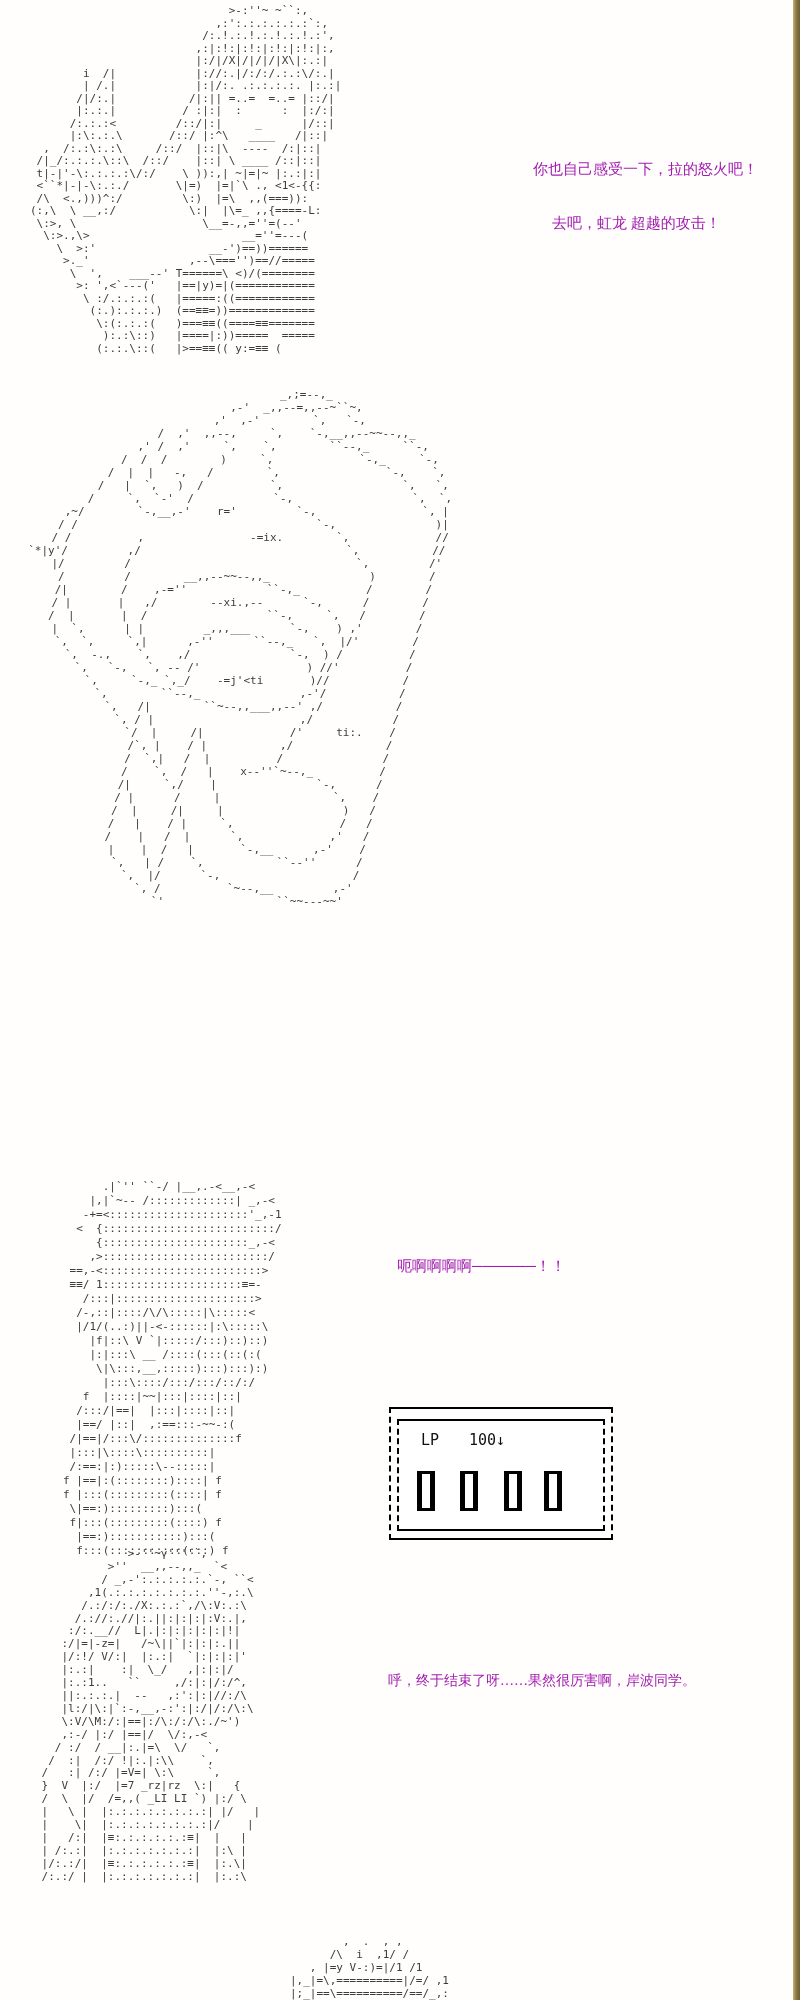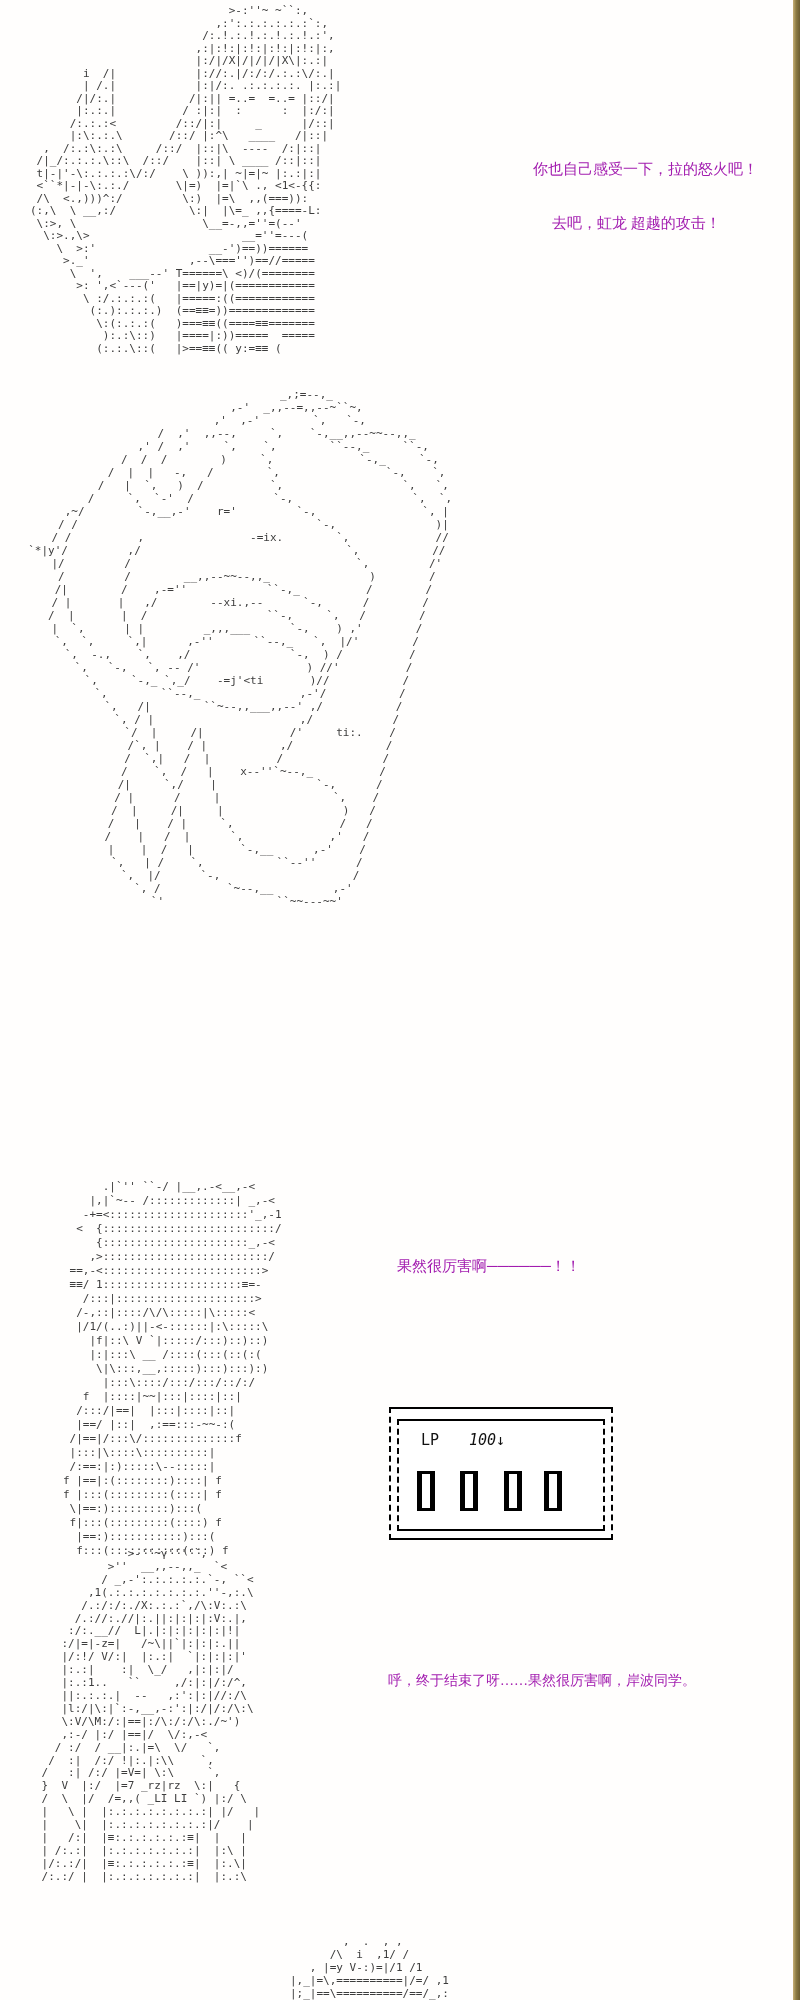--- a/index.html
+++ b/index.html
@@ -17,21 +17,21 @@
   
   #lp-outer{position:absolute;left:389px;top:1407px;width:220px;height:129px;
             border-top:2px solid #000;border-bottom:2px solid #000;
             border-left:2px dashed #000;border-right:2px dashed #000;background:#fff;}
   #lp-inner{position:absolute;left:6px;top:10px;right:6px;bottom:7px;
             border-top:2px solid #000;border-bottom:2px solid #000;
             border-left:2px dashed #000;border-right:2px dashed #000;}
   #lp-label{position:absolute;left:22px;top:10px;font-size:15px;color:#111;
             font-family:"DejaVu Sans Mono",monospace;}
   #lp-value{position:absolute;left:70px;top:10px;font-size:15px;color:#111;
-            font-family:"DejaVu Sans Mono",monospace;font-style:italic;}
+            font-family:"DejaVu Sans Mono",monospace;}
   .lp-digit{position:absolute;top:50px;width:18px;height:40px;box-sizing:border-box;
             border-top:3px solid #000;border-bottom:3px solid #000;
             border-left:5px solid #000;border-right:5px solid #000;}
   #lp-d1{left:18px;} #lp-d2{left:61px;} #lp-d3{left:105px;} #lp-d4{left:145px;}
   
   #right-border{position:absolute;top:0;right:0;width:7px;height:2000px;
                 background:linear-gradient(to right,#c7b077 0%,#8b7a44 45%,#6b5c32 100%);}
 </style>
 </head>
 <body>
@@ -133,21 +133,21 @@
  /|==|/:::\/::::::::::::::f
  |:::|\::::\::::::::::|
  /:==:|:):::::\--:::::|
 f |==|:(::::::::)::::| f
 f |:::(:::::::::(::::| f
  \|==:):::::::::):::(
  f|:::(:::::::::(::::) f
   |==:):::::::::::):::(
   f:::(:::::::::::(:::) f</pre>
 
-  <div class="dialogue" style="left:397px;top:1257px;">果然很厉害啊──────！！</div>
+  <div class="dialogue" style="left:397px;top:1257px;">呃啊啊啊啊──────！！</div>
 
   <div id="lp-outer">
     <div id="lp-inner">
       <span id="lp-label">LP</span>
       <span id="lp-value">100↓</span>
       <div id="lp-d1" class="lp-digit"></div>
       <div id="lp-d2" class="lp-digit"></div>
       <div id="lp-d3" class="lp-digit"></div>
       <div id="lp-d4" class="lp-digit"></div>
     </div>

